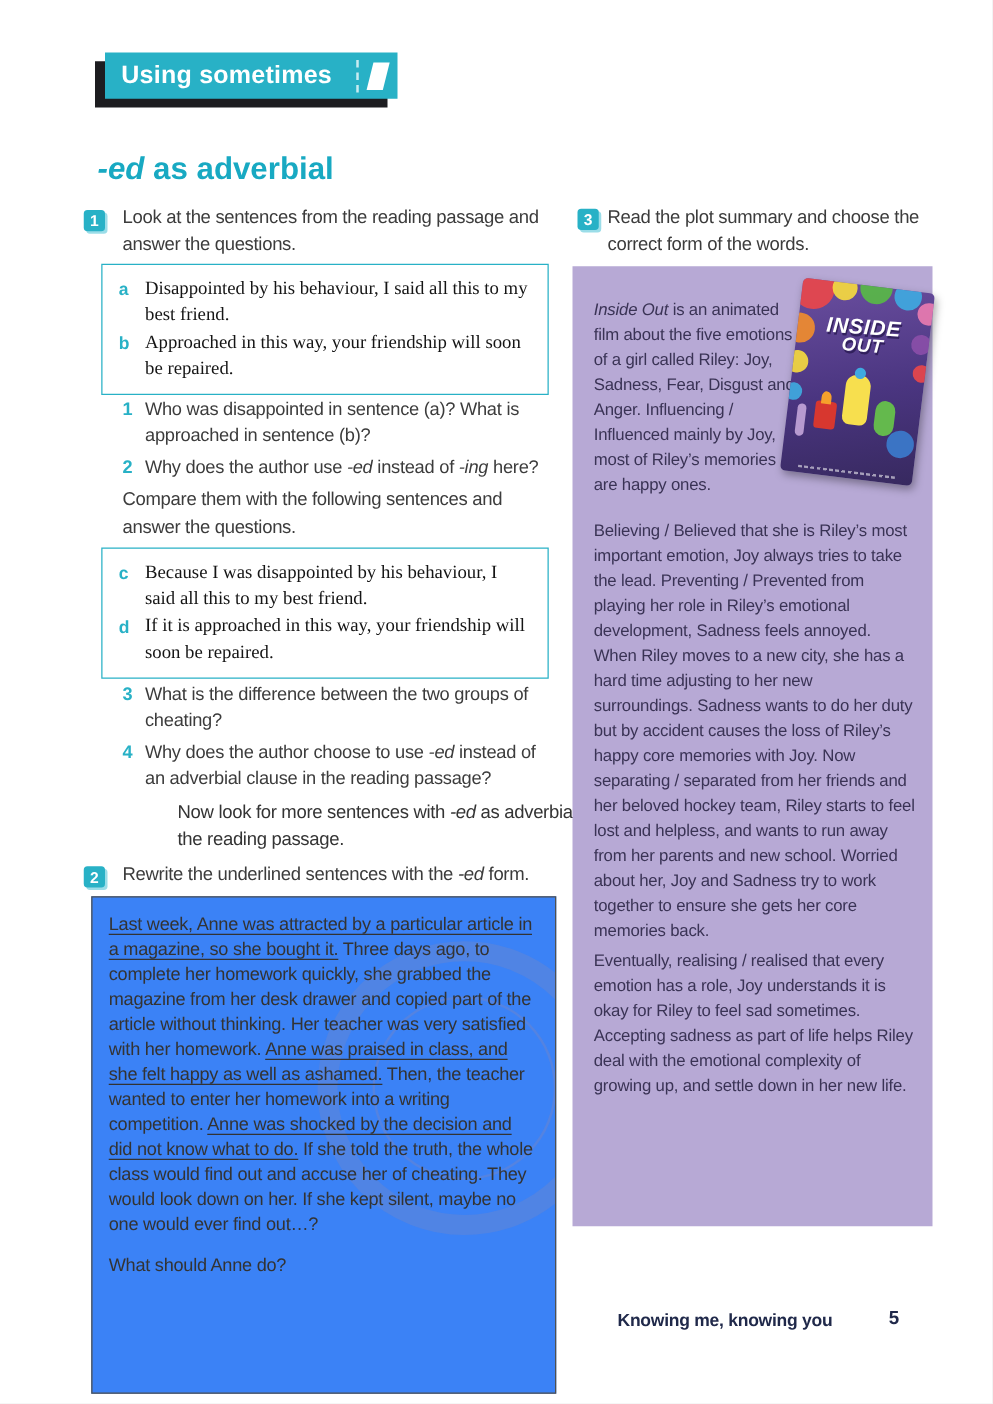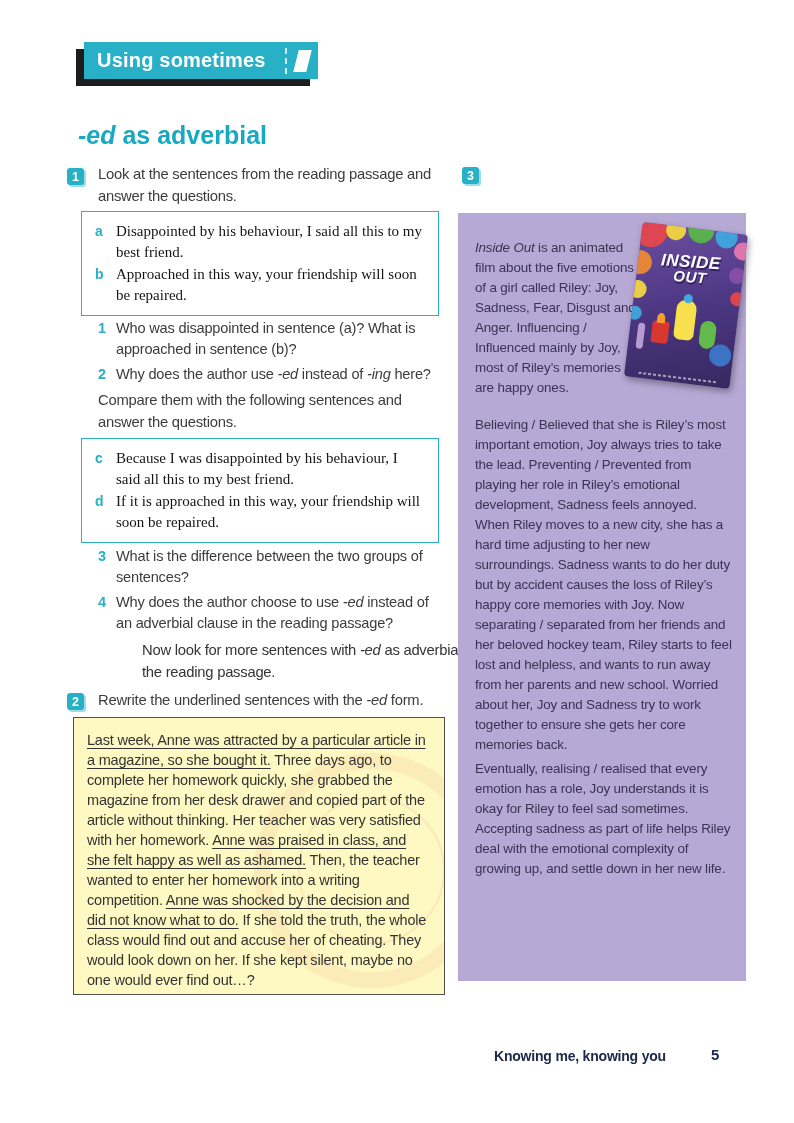--- a/index.html
+++ b/index.html
@@ -45,21 +45,21 @@
                        font-weight:bold;font-size:14px;padding-top:2px;}
   .tealbox .item-text{font-family:"Liberation Serif",serif;font-size:15px;line-height:21px;
                       color:var(--serif-text);flex:1;padding-right:4px;}
 
   .qlist{position:absolute;}
   .qlist .q{display:flex;margin-bottom:5px;}
   .qlist .q-num{flex:0 0 18px;color:var(--accent);font-weight:bold;font-size:14.5px;line-height:20.5px;}
   .qlist .q-text{font-size:14.6px;line-height:20.5px;letter-spacing:-.2px;color:var(--body-text);}
 
   
-  .gray-box{position:absolute;left:73px;top:717px;width:372px;height:278px;background:#fef9c3;
+  .gray-box{position:absolute;left:73px;top:717px;width:372px;height:398px;background:#3b82f6;
             border:1.2px solid var(--box-border-gray);padding:12px 13px;overflow:hidden;}
   .gray-box .para{position:relative;z-index:1;font-size:14.5px;line-height:20px;letter-spacing:-.2px;
                   color:#333;margin-bottom:13px;}
   .watermark{position:absolute;right:-45px;top:35px;width:235px;height:235px;border-radius:50%;
              border:16px solid rgba(226,144,108,.13);z-index:0;}
   .watermark::after{content:"";position:absolute;left:28px;top:28px;right:28px;bottom:28px;
                     border-radius:50%;border:2px solid rgba(226,144,108,.15);}
 
   
   .panel{position:absolute;left:458px;top:213px;width:288px;min-height:768px;background:var(--panel);
@@ -146,21 +146,21 @@
       <div class="item">
         <span class="item-label">d</span>
         <span class="item-text"><span>If it </span><span class="sb">is approached</span><span> in this way, your friendship will soon be repaired.</span></span>
       </div>
     </div>
 
   <div class="qlist" style="left:98px;top:546px;width:338px;">
 
       <div class="q">
         <span class="q-num">3</span>
-        <span class="q-text"><span>What is the difference between the two groups of sentences?</span></span>
+        <span class="q-text"><span>What is the difference between the two groups of cheating?</span></span>
       </div>
 
       <div class="q">
         <span class="q-num">4</span>
         <span class="q-text"><span>Why does the author choose to use </span><span class="si">-ed</span><span> instead of an adverbial clause in the reading passage?</span></span>
       </div>
     </div>
 
   <div class="instr bold-note" style="left:98px;top:640px;width:352px;"><span class="sb">Now look for more sentences with </span><span class="sb si">-ed</span><span class="sb"> as adverbial in the reading passage.</span></div>
 
@@ -171,20 +171,21 @@
     <div class="watermark"></div>
     <div>
 
         <p class="para"><span class="su">Last week, Anne was attracted by a particular article in a magazine, so she bought it.</span><span> Three days ago, to complete her homework quickly, she grabbed the magazine from her desk drawer and copied part of the article without thinking. Her teacher was very satisfied with her homework. </span><span class="su">Anne was praised in class, and she felt happy as well as ashamed.</span><span> Then, the teacher wanted to enter her homework into a writing competition. </span><span class="su">Anne was shocked by the decision and did not know what to do.</span><span> If she told the truth, the whole class would find out and accuse her of cheating. They would look down on her. If she kept silent, maybe no one would ever find out…?</span></p>
 
         <p class="para"><span>What should Anne do?</span></p>
       </div>
   </div>
 
   <div class="badge" style="left:462px;top:167px;">3</div>
+  <div class="instr" style="left:486px;top:164px;width:254px;"><span>Read the plot summary and choose the correct form of the words.</span></div>
 
   <div class="panel">
     <p class="intro"><span class="si">Inside Out</span><span> is an animated film about the five emotions of a girl called Riley: Joy, Sadness, Fear, Disgust and Anger. </span><span class="sb">Influencing / Influenced</span><span> mainly by Joy, most of Riley’s memories are happy ones.</span></p>
     <div>
 
         <p class="p"><span class="sb">Believing / Believed</span><span> that she is Riley’s most important emotion, Joy always tries to take the lead. </span><span class="sb">Preventing / Prevented</span><span> from playing her role in Riley’s emotional development, Sadness feels annoyed. When Riley moves to a new city, she has a hard time adjusting to her new surroundings. Sadness wants to do her duty but by accident causes the loss of Riley’s happy core memories with Joy. Now </span><span class="sb">separating / separated</span><span> from her friends and her beloved hockey team, Riley starts to feel lost and helpless, and wants to run away from her parents and new school. Worried about her, Joy and Sadness try to work together to ensure she gets her core memories back.</span></p>
 
         <p class="p"><span>Eventually, </span><span class="sb">realising / realised</span><span> that every emotion has a role, Joy understands it is okay for Riley to feel sad sometimes. Accepting sadness as part of life helps Riley deal with the emotional complexity of growing up, and settle down in her new life.</span></p>
       </div>
   </div>

